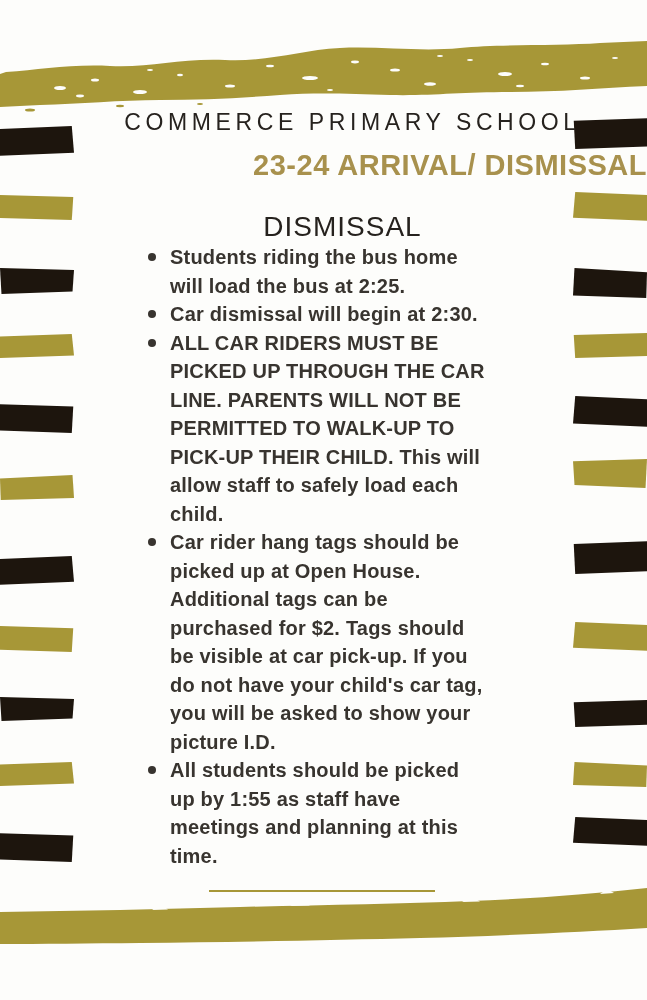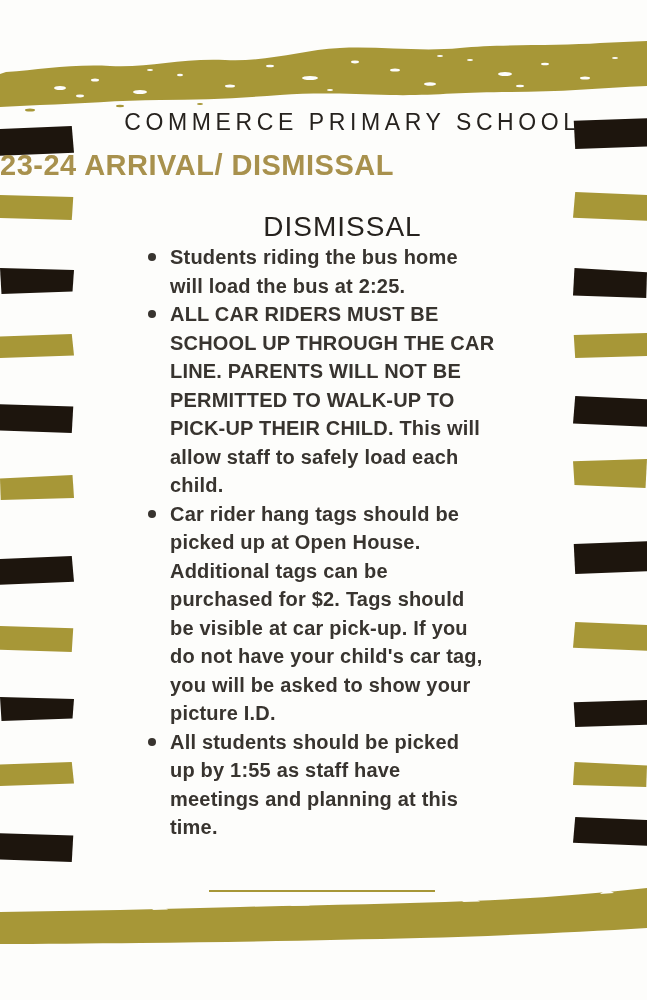--- a/index.html
+++ b/index.html
@@ -40,21 +40,21 @@
   .school-name{
     position:absolute;top:109px;left:0;width:100%;
     text-align:center;
     font-size:23px;font-weight:500;
     letter-spacing:4.6px;
     color:var(--heading);
     margin-left:29px;
   }
   .main-title{
     position:absolute;top:149px;left:0;width:100%;margin:0;
-    text-align:left;
+    text-align:right;
     font-size:29px;font-weight:800;
     letter-spacing:0.5px;
     color:var(--gold-title);
   }
   .section-title{
     position:absolute;top:211px;left:0;width:100%;margin:0;
     text-align:center;
     font-size:28px;font-weight:400;
     letter-spacing:1px;
     color:var(--heading);
@@ -152,22 +152,23 @@
     <div class="bar black cutA" style="top:817px;height:30px"></div>
   </div>
 
   <div class="school-name">COMMERCE PRIMARY SCHOOL</div>
   <h1 class="main-title">23-24 ARRIVAL/ DISMISSAL</h1>
   <h2 class="section-title">DISMISSAL</h2>
 
   <ul class="bullets">
       <li>Students riding the bus home
 will load the bus at 2:25.</li>
+      <li>Car dismissal will begin at 2:30.</li>
       <li>ALL CAR RIDERS MUST BE
-SCHOOL UP THROUGH THE CAR
+PICKED UP THROUGH THE CAR
 LINE. PARENTS WILL NOT BE
 PERMITTED TO WALK-UP TO
 PICK-UP THEIR CHILD. This will
 allow staff to safely load each
 child.</li>
       <li>Car rider hang tags should be
 picked up at Open House.
 Additional tags can be
 purchased for $2. Tags should
 be visible at car pick-up. If you

